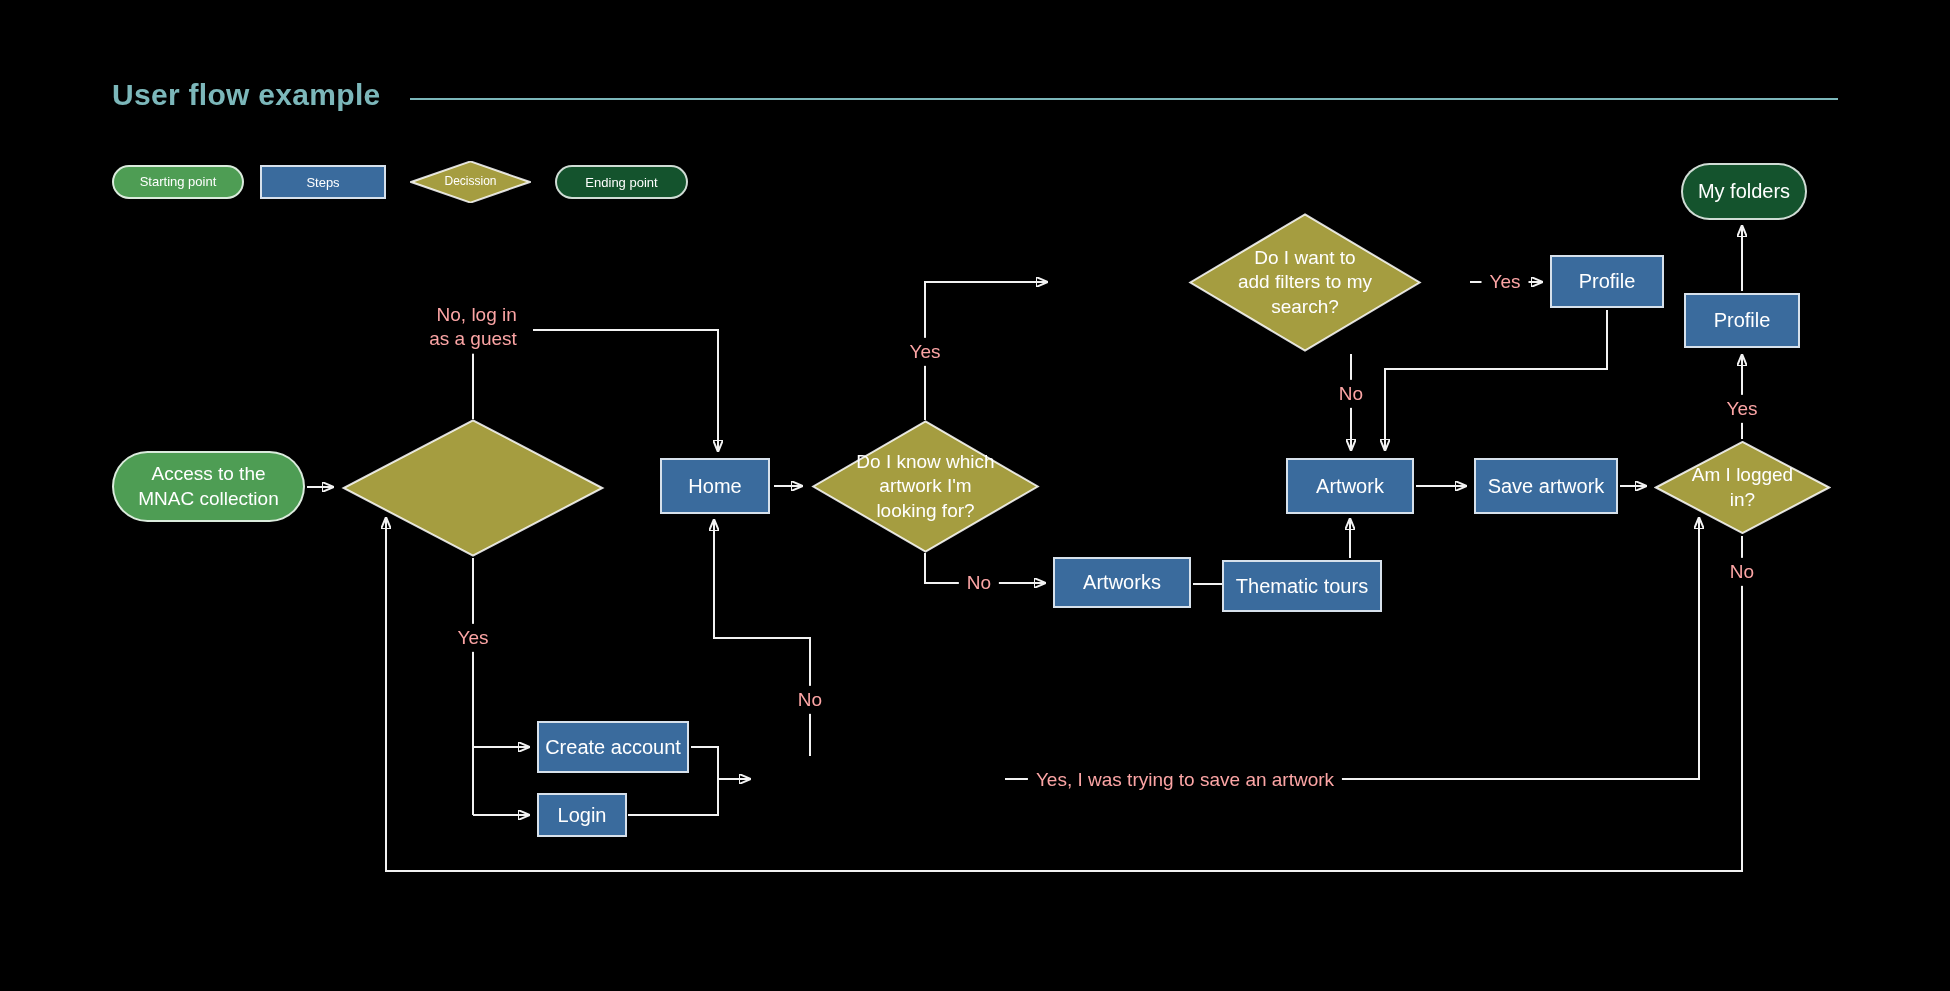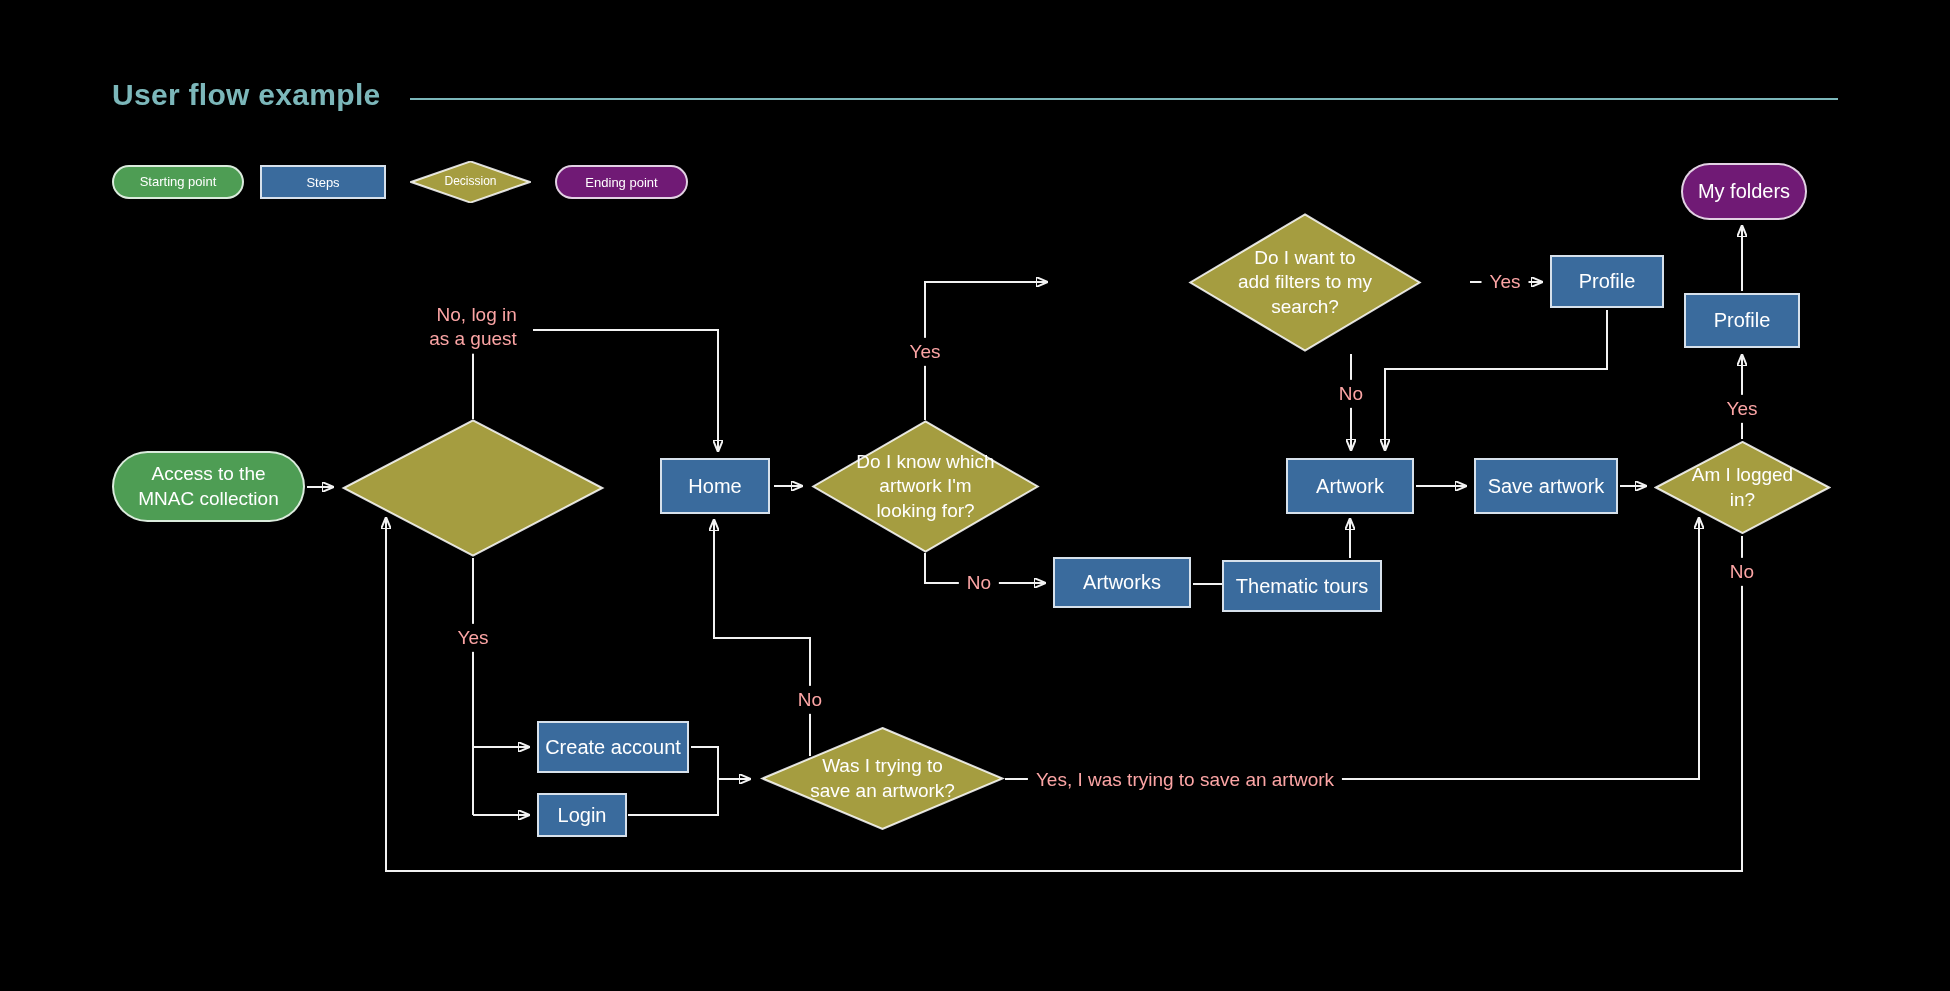--- a/index.html
+++ b/index.html
@@ -7,21 +7,21 @@
           font-family:"Liberation Sans",sans-serif;overflow:hidden;}
   .title{position:absolute;left:112px;top:78px;color:#7cb7ba;font-size:30px;
          font-weight:700;letter-spacing:.3px;z-index:2;}
   .rule{position:absolute;left:410px;top:98px;width:1428px;height:0;
         border-top:2px solid #7cb7ba;z-index:1;}
   .node{position:absolute;display:flex;align-items:center;justify-content:center;
         text-align:center;color:#fff;white-space:pre-line;box-sizing:border-box;z-index:2;}
   .rect{background:#3a6b9d;border:2px solid rgba(255,255,255,.8);font-size:20px;}
   .pill-green{background:#4e9d54;border:2px solid rgba(255,255,255,.8);
               border-radius:36px;font-size:19px;line-height:1.3;}
-  .pill-red{background:#701a75;border:2px solid rgba(255,255,255,.8);
+  .pill-red{background:#14532d;border:2px solid rgba(255,255,255,.8);
             border-radius:30px;font-size:20px;}
   .diamond{background:transparent;}
   .diamond svg{position:absolute;inset:0;width:100%;height:100%;}
   .diamond polygon{fill:#a59d40;stroke:rgba(255,255,255,.85);stroke-width:2;
                    vector-effect:non-scaling-stroke;}
   .dlabel{position:relative;font-size:19px;line-height:1.28;z-index:1;}
   .leg{font-size:13px;}
   .leg-d .dlabel{font-size:12px;}
   .leg.pill-green{border-radius:18px;}
   .leg.pill-red{border-radius:18px;}
@@ -160,27 +160,20 @@
   </div>
 
   <div class="node rect" style="left:537px;top:721px;width:152px;height:52px">
     <span>Create account</span>
   </div>
 
   <div class="node rect" style="left:537px;top:793px;width:90px;height:44px">
     <span>Login</span>
   </div>
 
-  <div class="node diamond" style="left:760px;top:727px;width:245px;height:103px">
-    <svg viewBox="0 0 100 100" preserveAspectRatio="none">
-        <polygon points="50,1 99,50 50,99 1,50"></polygon>
-      </svg>
-    <span class="dlabel">Was I trying to
-save an artwork?</span>
-  </div>
 
   <div class="edge-label" style="left:473px;top:327px">No, log in
 as a guest</div>
   <div class="edge-label" style="left:925px;top:352px">Yes</div>
   <div class="edge-label" style="left:1505px;top:282px">Yes</div>
   <div class="edge-label" style="left:1351px;top:394px">No</div>
   <div class="edge-label" style="left:979px;top:583px">No</div>
   <div class="edge-label" style="left:473px;top:638px">Yes</div>
   <div class="edge-label" style="left:810px;top:700px">No</div>
   <div class="edge-label" style="left:1185px;top:780px">Yes, I was trying to save an artwork</div>

